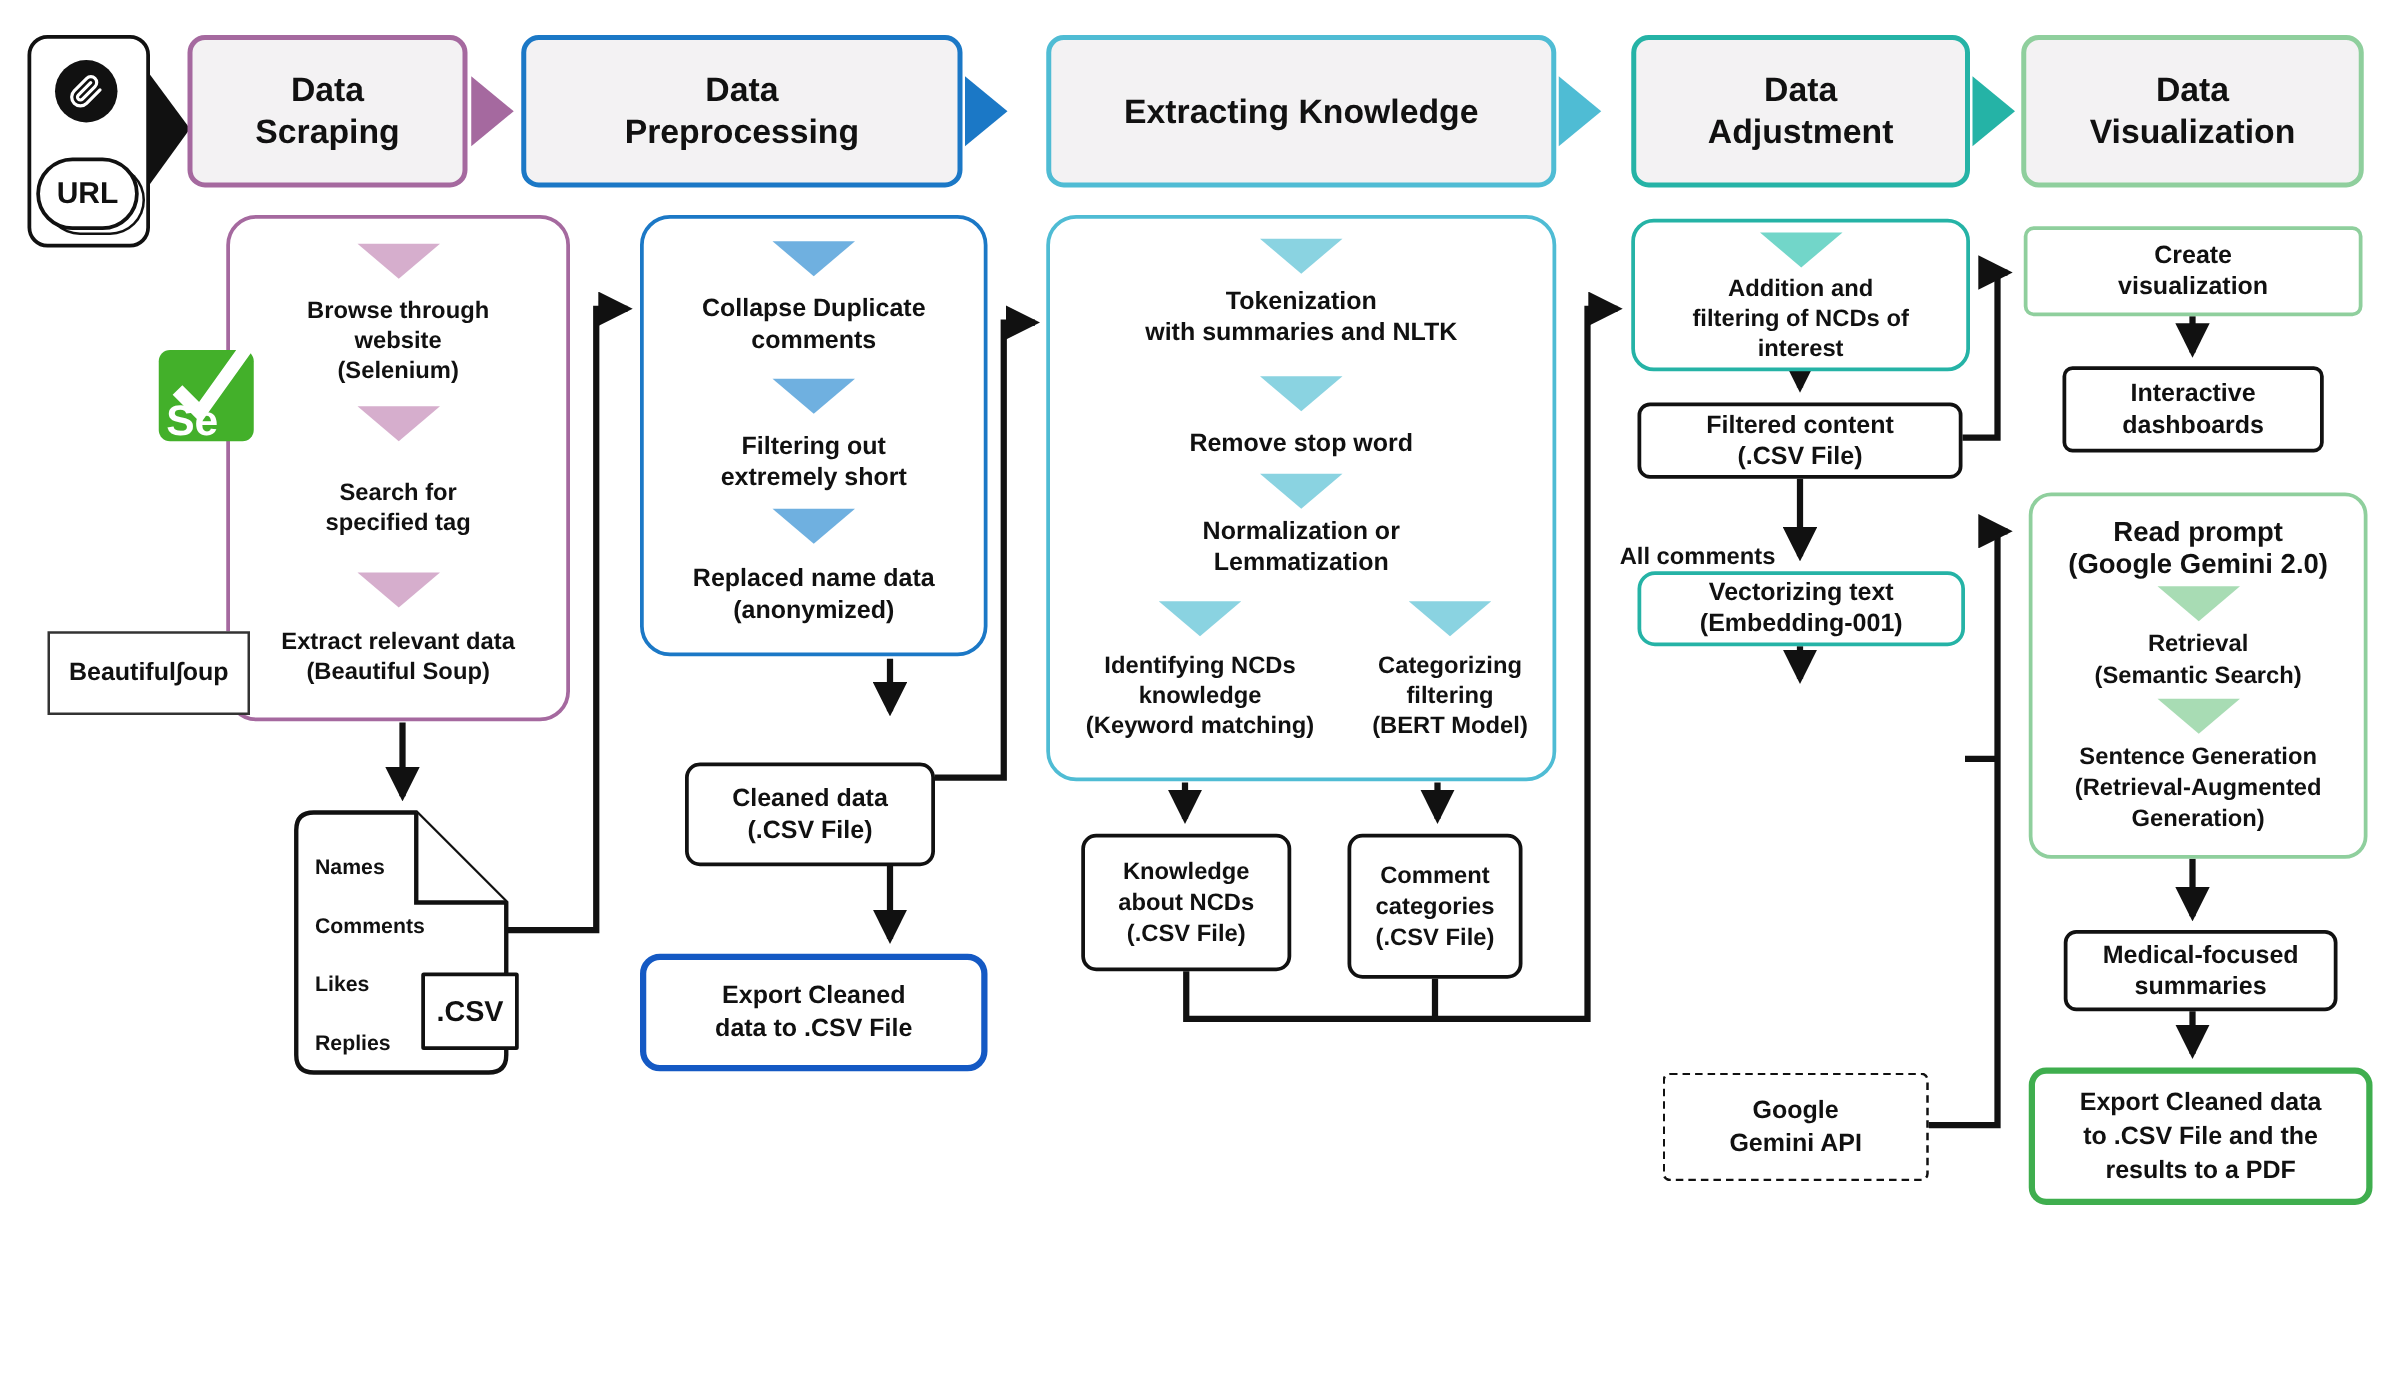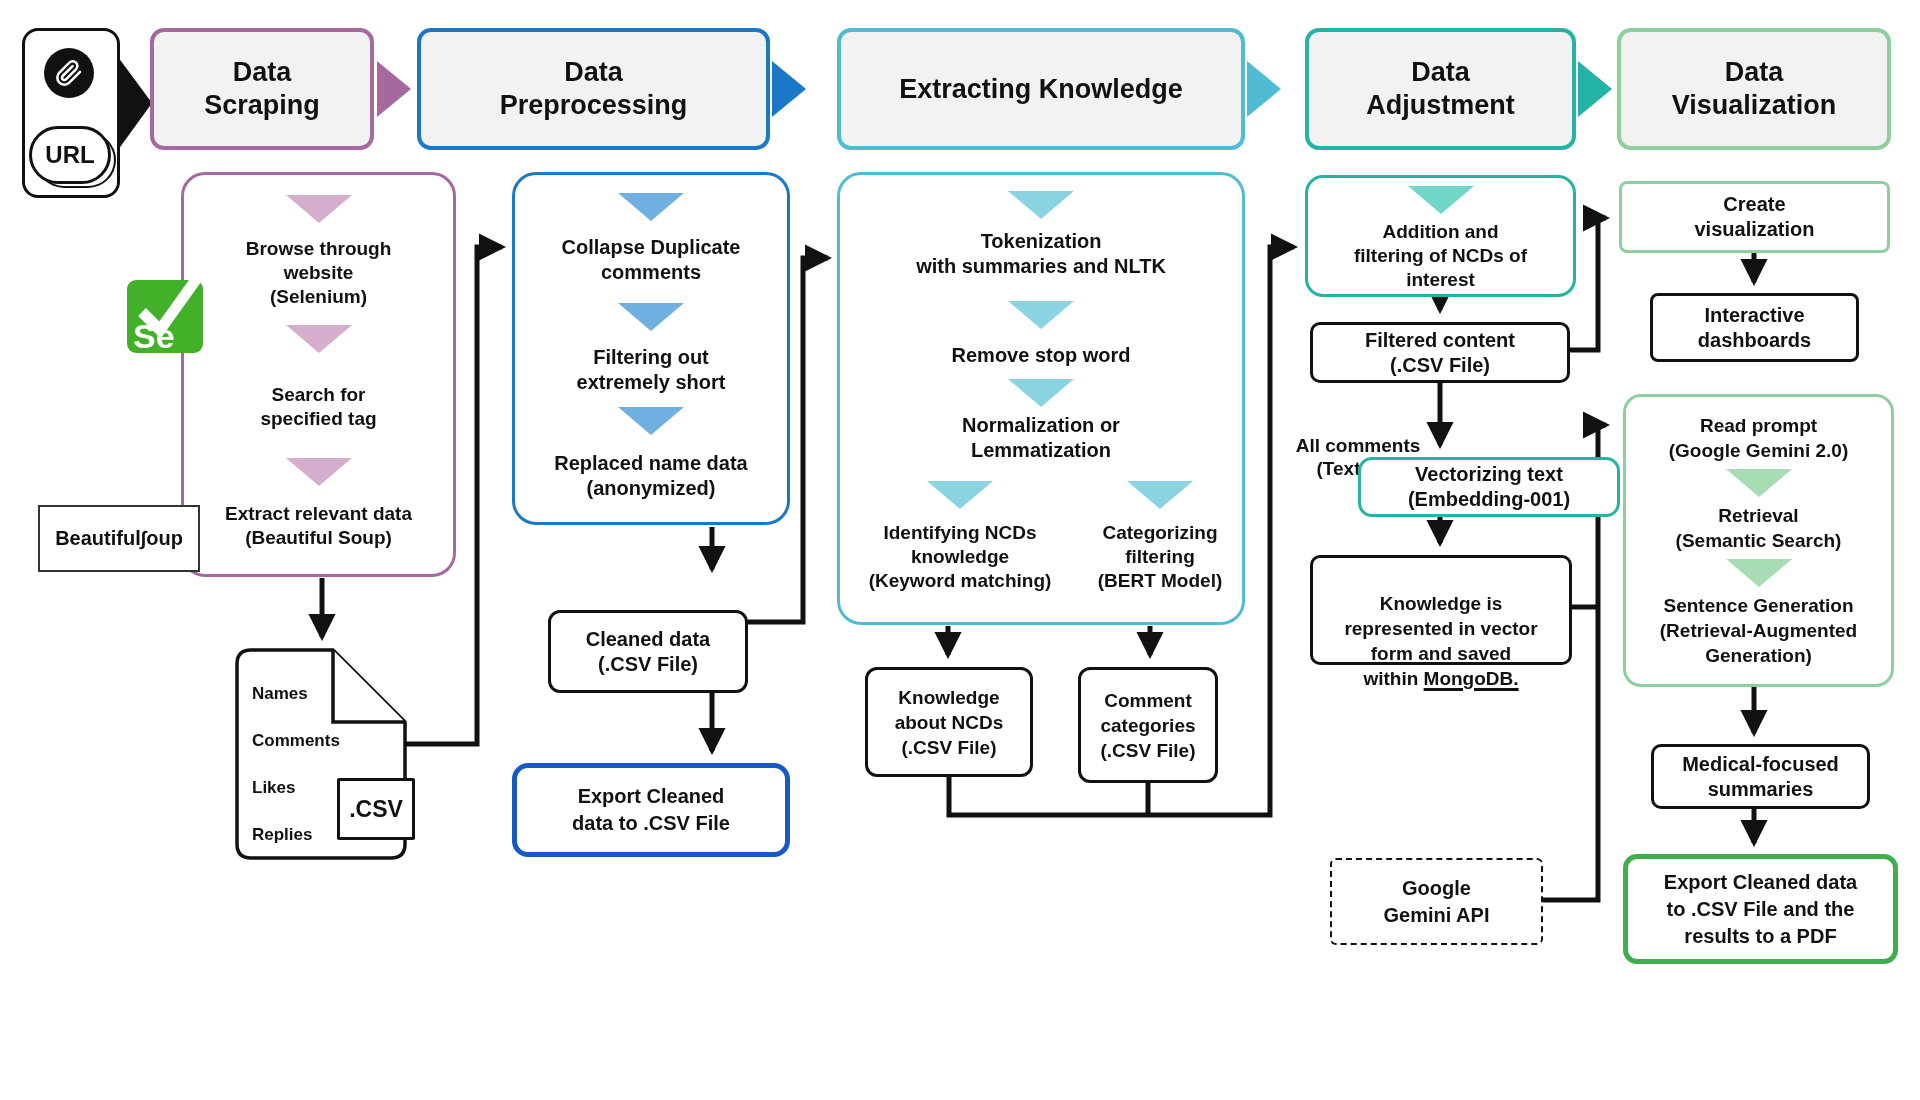--- a/index.html
+++ b/index.html
@@ -188,41 +188,35 @@
 filtering of NCDs of
 interest</div>
   </div>
 
   <div class="obox" style="left:1310px;top:322px;width:260px;height:61px;border-width:3px;border-radius:10px;">Filtered content
 (.CSV File)</div>
 
   <div class="lbl" style="left:1278px;top:434px;width:160px;">All comments
 (Text flie)</div>
 
-  <div class="obox c4b" style="left:1310px;top:457px;width:262px;height:60px;border-radius:14px;background:#fff;margin-left:48px;">Vectorizing text
+  <div class="obox c4b" style="left:1310px;top:457px;width:262px;height:60px;border-radius:14px;background:#fff;">Vectorizing text
 (Embedding-001)</div>
 
-  <div class="obox" style="left:1310px;top:555px;width:262px;height:110px;border-width:3px;border-radius:10px;font-size:19px;line-height:25px;display:block;padding-top:8px;">
-    <span style="white-space:pre-line;">Knowledge is
-represented in vector
-form and saved
-within </span><span class="u">MongoDB.</span>
-  </div>
 
   <div class="obox" style="left:1330px;top:858px;width:213px;height:87px;border:2.5px dashed #111;border-radius:6px;line-height:27px;">Google
 Gemini API</div>
 
   <div class="obox" style="left:1619px;top:181px;width:271px;height:72px;border:3px solid #8fcf9d;border-radius:8px;">Create
 visualization</div>
 
   <div class="obox" style="left:1650px;top:293px;width:209px;height:69px;border-width:3px;border-radius:8px;">Interactive
 dashboards</div>
 
   <div class="cbox c5b" style="left:1623px;top:394px;width:271px;height:293px;border-radius:18px;">
-    <div class="txt" style="top:16px;font-size:19px;">Read prompt
+    <div class="txt" style="top:16px;font-size:22px;">Read prompt
 (Google Gemini 2.0)</div>
     <div class="tri t5" style="top:72px;"></div>
     <div class="txt" style="top:106px;font-size:19px;">Retrieval
 (Semantic Search)</div>
     <div class="tri t5" style="top:162px;"></div>
     <div class="txt" style="top:196px;font-size:19px;">Sentence Generation
 (Retrieval-Augmented
 Generation)</div>
   </div>
 

